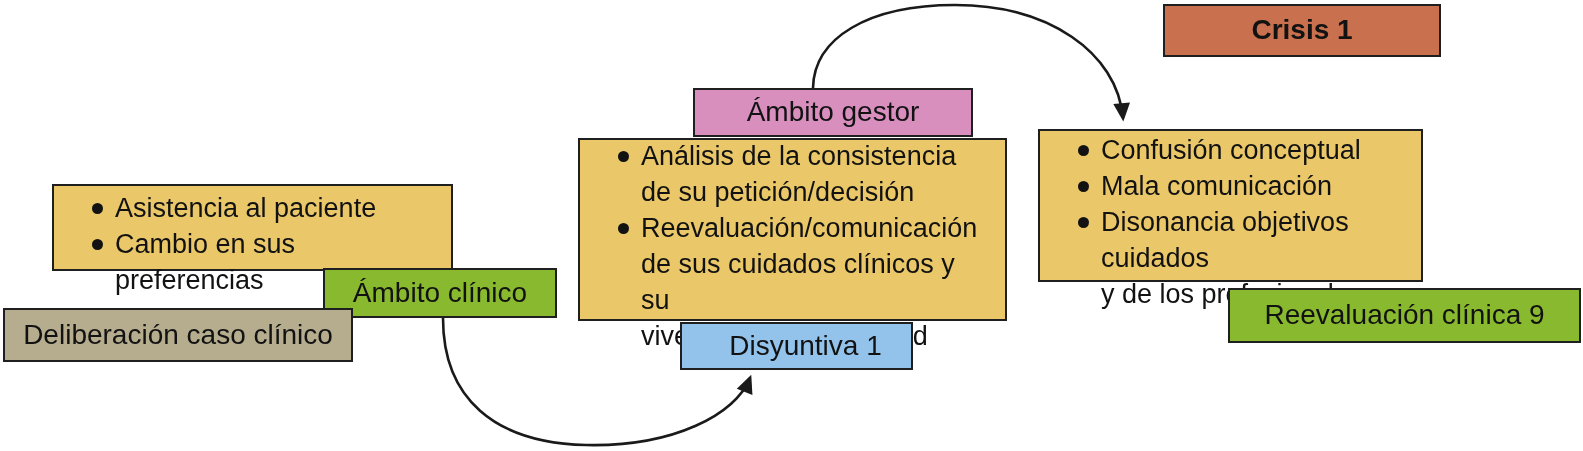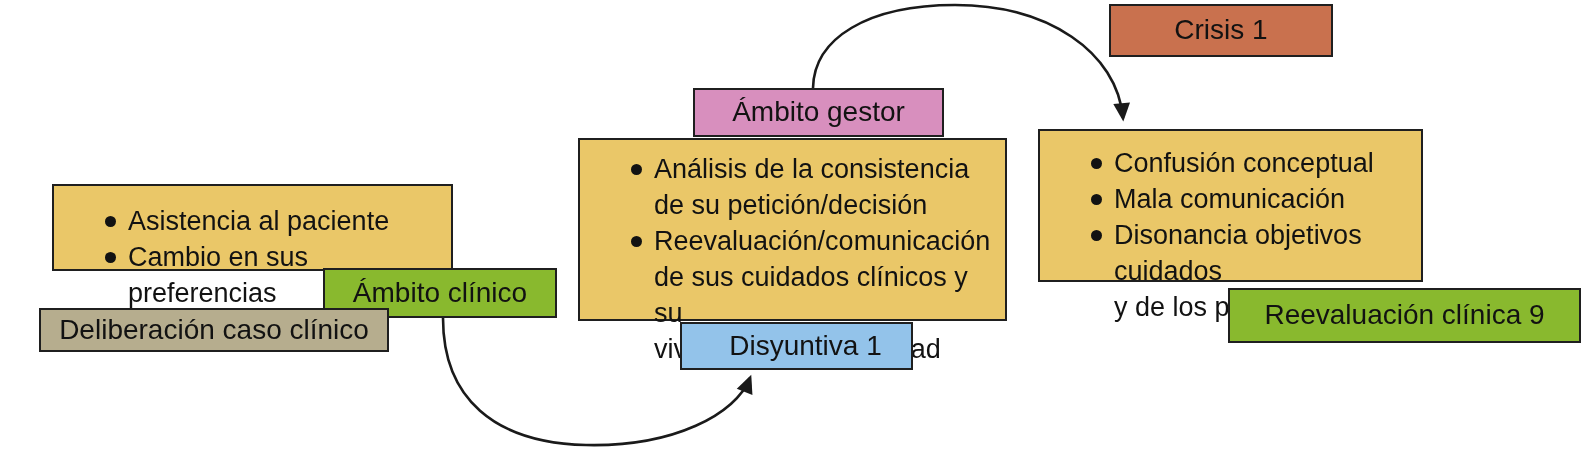--- a/index.html
+++ b/index.html
@@ -26,33 +26,33 @@
     line-height: 1.1;
   }
   .fill-yellow { background: var(--c-yellow, #eac768); }
   .fill-green  { background: var(--c-green, #89b92e); }
   .fill-pink   { background: var(--c-pink, #d88fbe); }
   .fill-blue   { background: var(--c-blue, #93c3ea); }
   .fill-terra  { background: var(--c-terracotta, #c9714e); }
   .fill-tan    { background: var(--c-tan, #b6ad8e); }
 
   
-  .pos-crisis       { left:1109px; top:4px;   width:224px; height:53px; z-index:2; }
-  .pos-gestor       { left:693px;  top:88px;  width:251px; height:49px; z-index:3; }
+  .pos-crisis       { left:1163px; top:4px;   width:278px; height:53px; z-index:2;font-weight:bold; }
+  .pos-gestor       { left:693px;  top:88px;  width:280px; height:49px; z-index:3; }
   .pos-center-list  { left:578px;  top:138px; width:429px; height:183px; z-index:1; }
   .pos-disyuntiva   { left:680px;  top:322px; width:233px; height:48px; z-index:3;padding-left:18px; }
   .pos-left-list    { left:52px;   top:184px; width:401px; height:87px;  z-index:1; }
   .pos-clinico      { left:323px;  top:268px; width:234px; height:50px;  z-index:2; }
-  .pos-deliberacion { left:3px;    top:308px; width:350px; height:44px;  z-index:4;margin-left:36px; }
+  .pos-deliberacion { left:3px;    top:308px; width:350px; height:54px;  z-index:4; }
   .pos-right-list   { left:1038px; top:129px; width:385px; height:153px; z-index:1; }
   .pos-reevaluacion { left:1228px; top:288px; width:353px; height:55px;  z-index:2; }
 
   ul.bullets {
     list-style: none;
-    margin: 13px;
+    margin: 0;
     padding: 16px;
     height: 100%;
     display: flex;
     flex-direction: column;
     justify-content: center;
   }
   ul.bullets li {
     position: relative;
     padding-left: 45px;
     padding-right: 6px;

